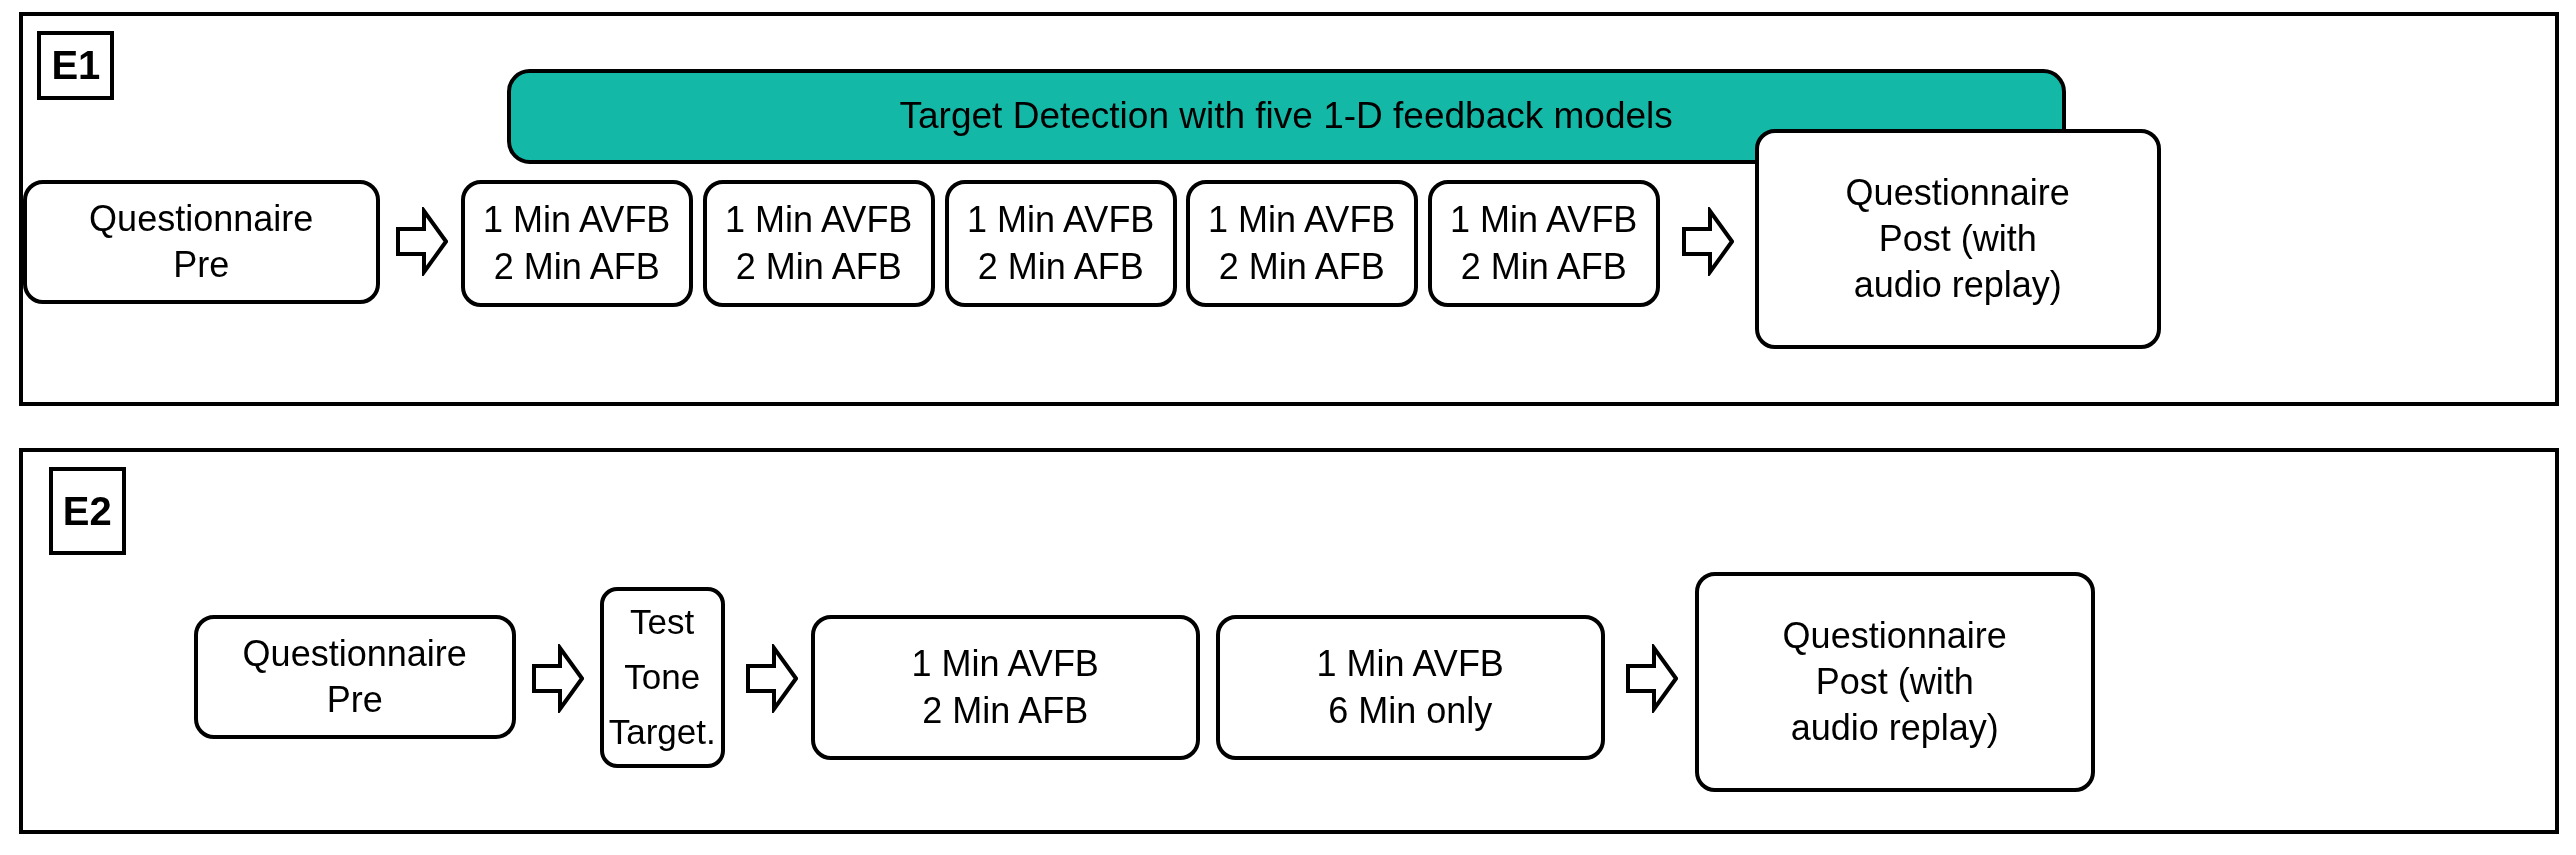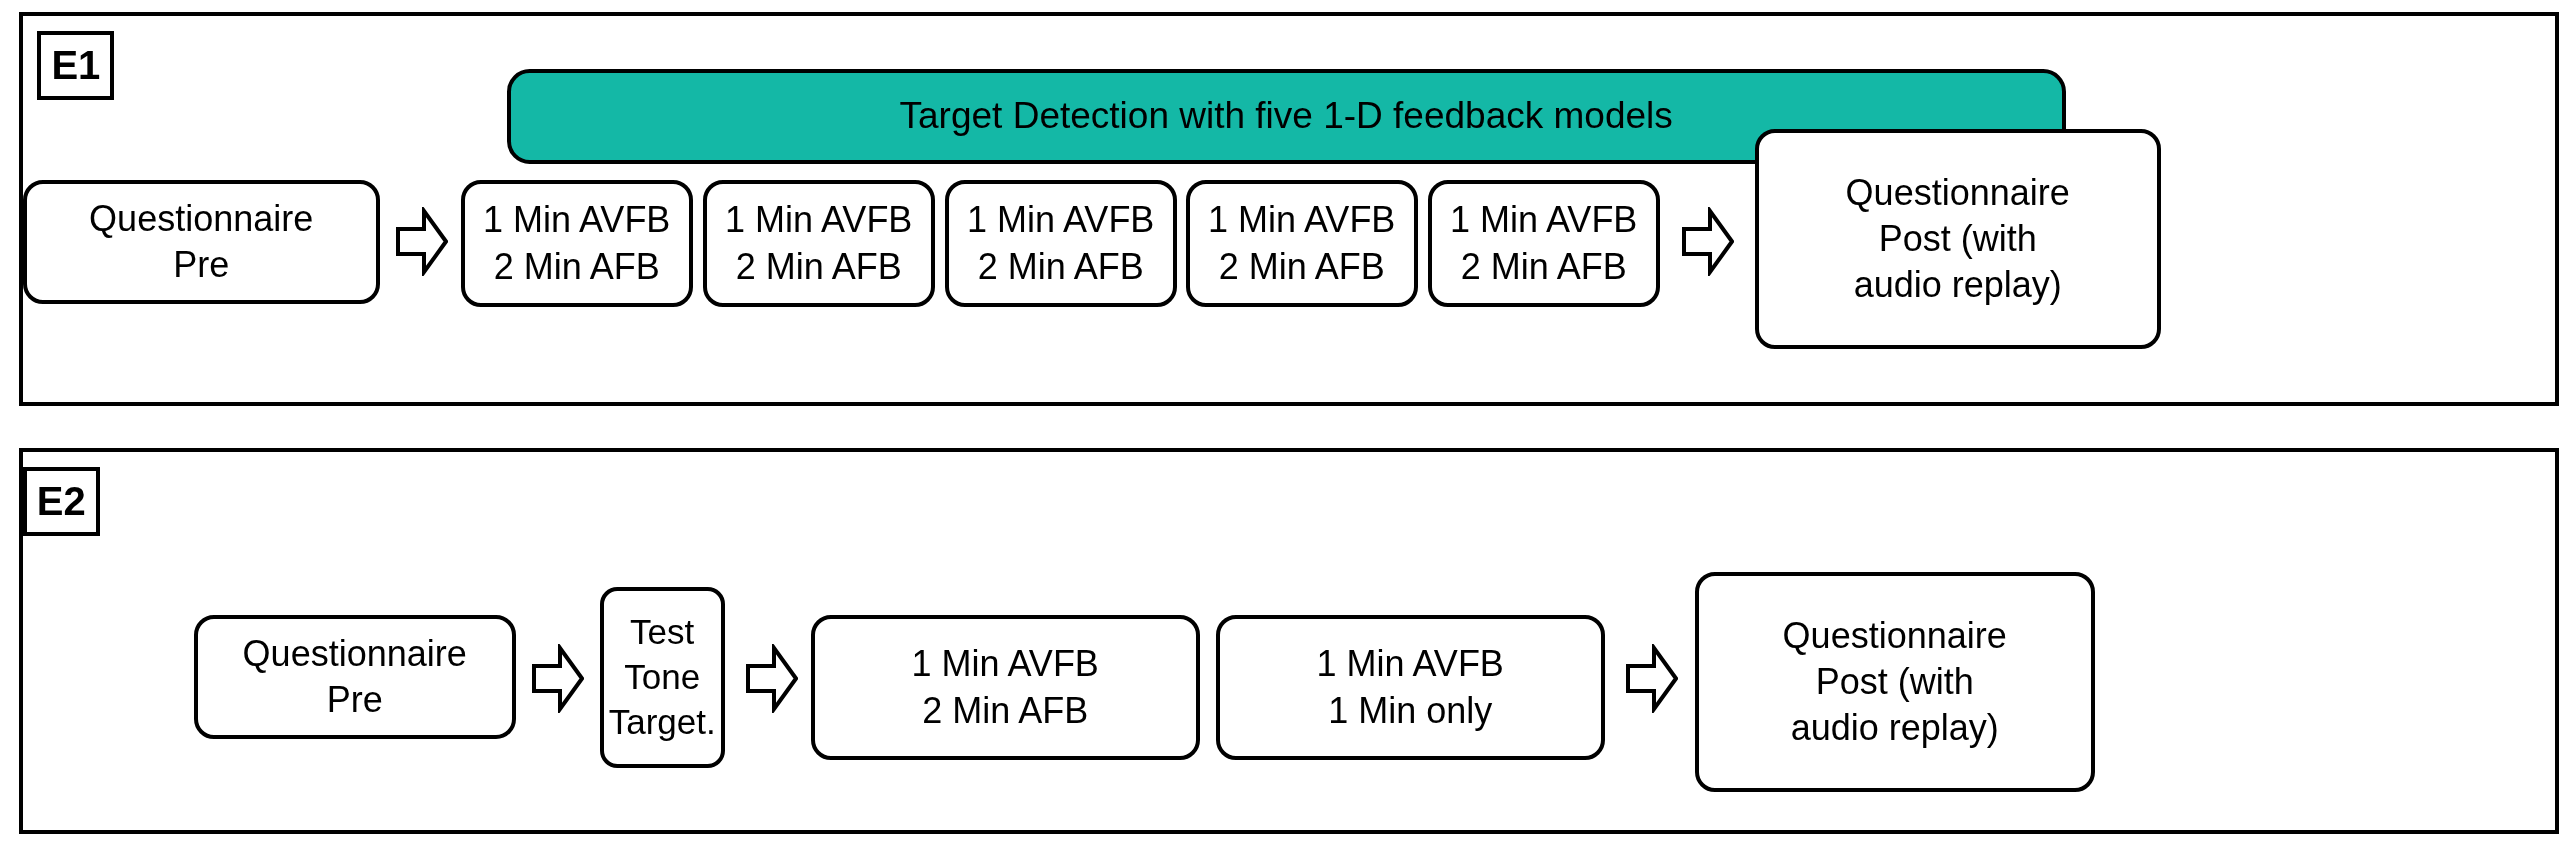--- a/index.html
+++ b/index.html
@@ -42,21 +42,21 @@
     background: #ffffff;
     display: flex;
     align-items: center;
     justify-content: center;
     font-weight: bold;
     font-size: 40px;
     line-height: 1;
     letter-spacing: 0px;
   }
   #label-e1 { left: 14.7px; top: 14.7px; width: 77px; height: 69px; }
-  #label-e2 { left: 0; top: 14.7px; width: 77px; height: 69px; }
+  #label-e2 { left: 26px; top: 14.7px; width: 77px; height: 88px; }
 
   
   .rbox {
     position: absolute;
     box-sizing: border-box;
     border: 4px solid #000000;
     border-radius: 20px;
     background: #ffffff;
     display: flex;
     flex-direction: column;
@@ -104,21 +104,21 @@
   #e1-blk-4      { left: 1163px; top: 164px; width: 232px; height: 127px; }
   #e1-blk-5      { left: 1405px; top: 164px; width: 232px; height: 127px; }
   #e1-arrow-2    { left: 1659px; top: 191px; }
   #e1-q-post     { left: 1732px; top: 113px; width: 406px; height: 220px; }
 
   
   #e2-banner     { left: 910px; top: 24px;  width: 826px; height: 133px; }
 
   #e2-q-pre      { left: 171px;  top: 163px; width: 322px; height: 124px; }
   #e2-arrow-1    { left: 509px;  top: 192px; }
-  #e2-tone       { left: 577px;  top: 135px; width: 125px; height: 181px; }
+  #e2-tone       { left: 577px;  top: 135px; width: 125px; height: 181px; gap: 10px; }
   #e2-arrow-2    { left: 723px; top: 192px; }
   #e2-blk-1      { left: 788px; top: 163px; width: 389px; height: 145px; }
   #e2-blk-2      { left: 1193px; top: 163px; width: 389px; height: 145px; }
   #e2-arrow-3    { left: 1603px; top: 192px; }
   #e2-q-post     { left: 1672px; top: 120px; width: 400px; height: 220px; }
 
   #e2-tone { font-size: 35px; border-radius: 17.3px; }
 </style>
 </head>
 <body>
@@ -204,21 +204,21 @@
         <path d="M3,33 L42,33 L42,6 L75,52 L42,98 L42,71 L3,71 Z" fill="#ffffff" stroke="#000000" stroke-width="6" stroke-linejoin="miter"></path>
       </svg>
     </div>
 
     <div class="rbox" id="e2-blk-1">
       <span class="ln">1 Min AVFB</span>
       <span class="ln">2 Min AFB</span>
     </div>
     <div class="rbox" id="e2-blk-2">
       <span class="ln">1 Min AVFB</span>
-      <span class="ln">1 Min only</span>
+      <span class="ln">6 Min only</span>
     </div>
 
     <div class="arrow" id="e2-arrow-3">
       <svg viewBox="0 0 78 104" preserveAspectRatio="none">
         <path d="M3,33 L42,33 L42,6 L75,52 L42,98 L42,71 L3,71 Z" fill="#ffffff" stroke="#000000" stroke-width="6" stroke-linejoin="miter"></path>
       </svg>
     </div>
 
     <div class="rbox" id="e2-q-post">
       <span class="ln">Questionnaire</span>

